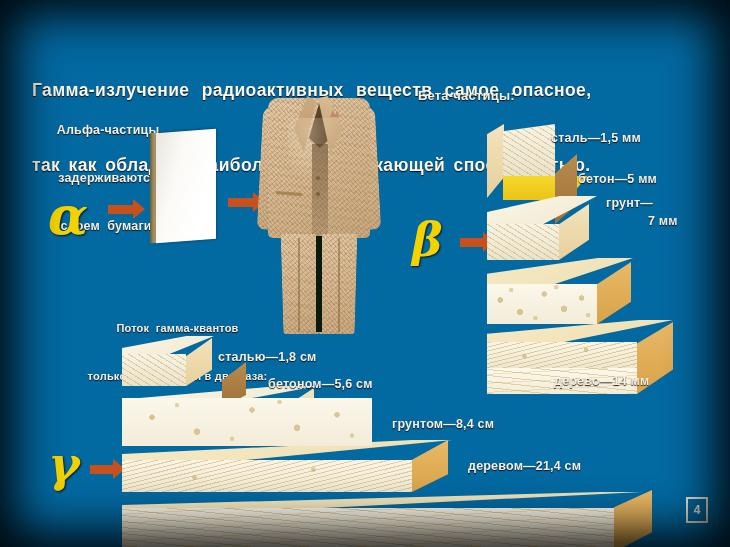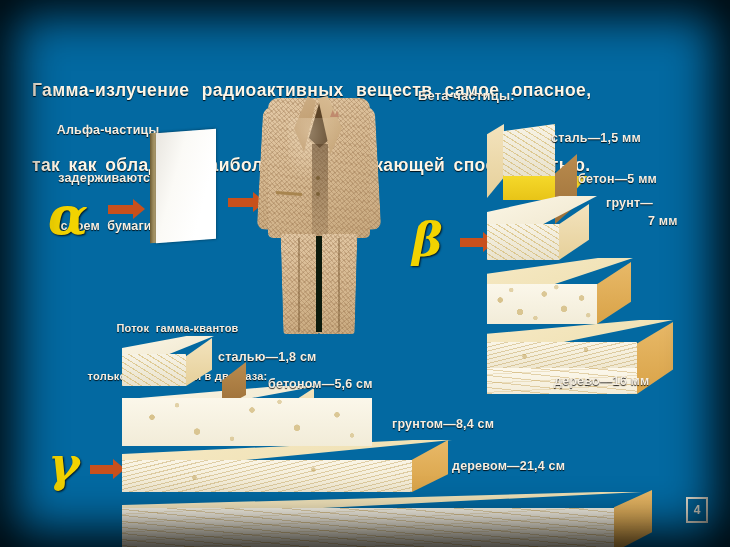--- a/index.html
+++ b/index.html
@@ -211,21 +211,21 @@
       <div class="front mat-wood" style="left:0;top:48px;width:150px;height:26px;"></div>
       <div class="side side-tan" style="left:150px;top:2px;width:36px;height:72px;
            clip-path:polygon(0 30%,100% 0,100% 66%,0 100%);"></div>
     </div>
   </div>
 
   <div class="txt lbl" style="left:531px;top:131px;margin-left:20px;">сталь—1,5 мм</div>
   <div class="txt lbl" style="left:578px;top:172px;text-align:right;">бетон—5 мм</div>
   <div class="txt lbl" style="left:606px;top:196px;">грунт—</div>
   <div class="txt lbl" style="left:648px;top:214px;">7 мм</div>
-  <div class="txt lbl" style="left:554px;top:374px;">дерево—16 мм</div>
+  <div class="txt lbl" style="left:554px;top:374px;">дерево—14 мм</div>
 
   <div id="gamma-cap" class="txt cap">
     <div>Поток  гамма-квантов</div>
     <div>только ослабляется в два раза:</div>
   </div>
 
   <div class="greek" style="left:48px;top:440px;font-size:48px;">γ</div>
   <div class="arrow" style="left:90px;top:465px;width:24px;"></div>
 
   <div id="gamma-stack">
@@ -262,19 +262,19 @@
            clip-path:polygon(0 54%,92% 0,100% 0,8% 100%,0 100%);"></div>
       <div class="front mat-wood" style="left:0;top:16px;width:492px;height:44px;"></div>
       <div class="side side-tan" style="left:492px;top:-2px;width:38px;height:62px;
            clip-path:polygon(0 28%,100% 0,100% 68%,0 100%);"></div>
     </div>
   </div>
 
   <div class="txt lbl" style="left:218px;top:350px;">сталью—1,8 см</div>
   <div class="txt lbl" style="left:268px;top:377px;">бетоном—5,6 см</div>
   <div class="txt lbl" style="left:352px;top:417px;margin-left:40px;">грунтом—8,4 см</div>
-  <div class="txt lbl" style="left:452px;top:459px;">деревом—21,4 см</div>
+  <div class="txt lbl" style="left:468px;top:459px;">деревом—21,4 см</div>
 
   <div id="page-badge">
     <span>4</span>
   </div>
 
 </div>
 
 </body></html>

